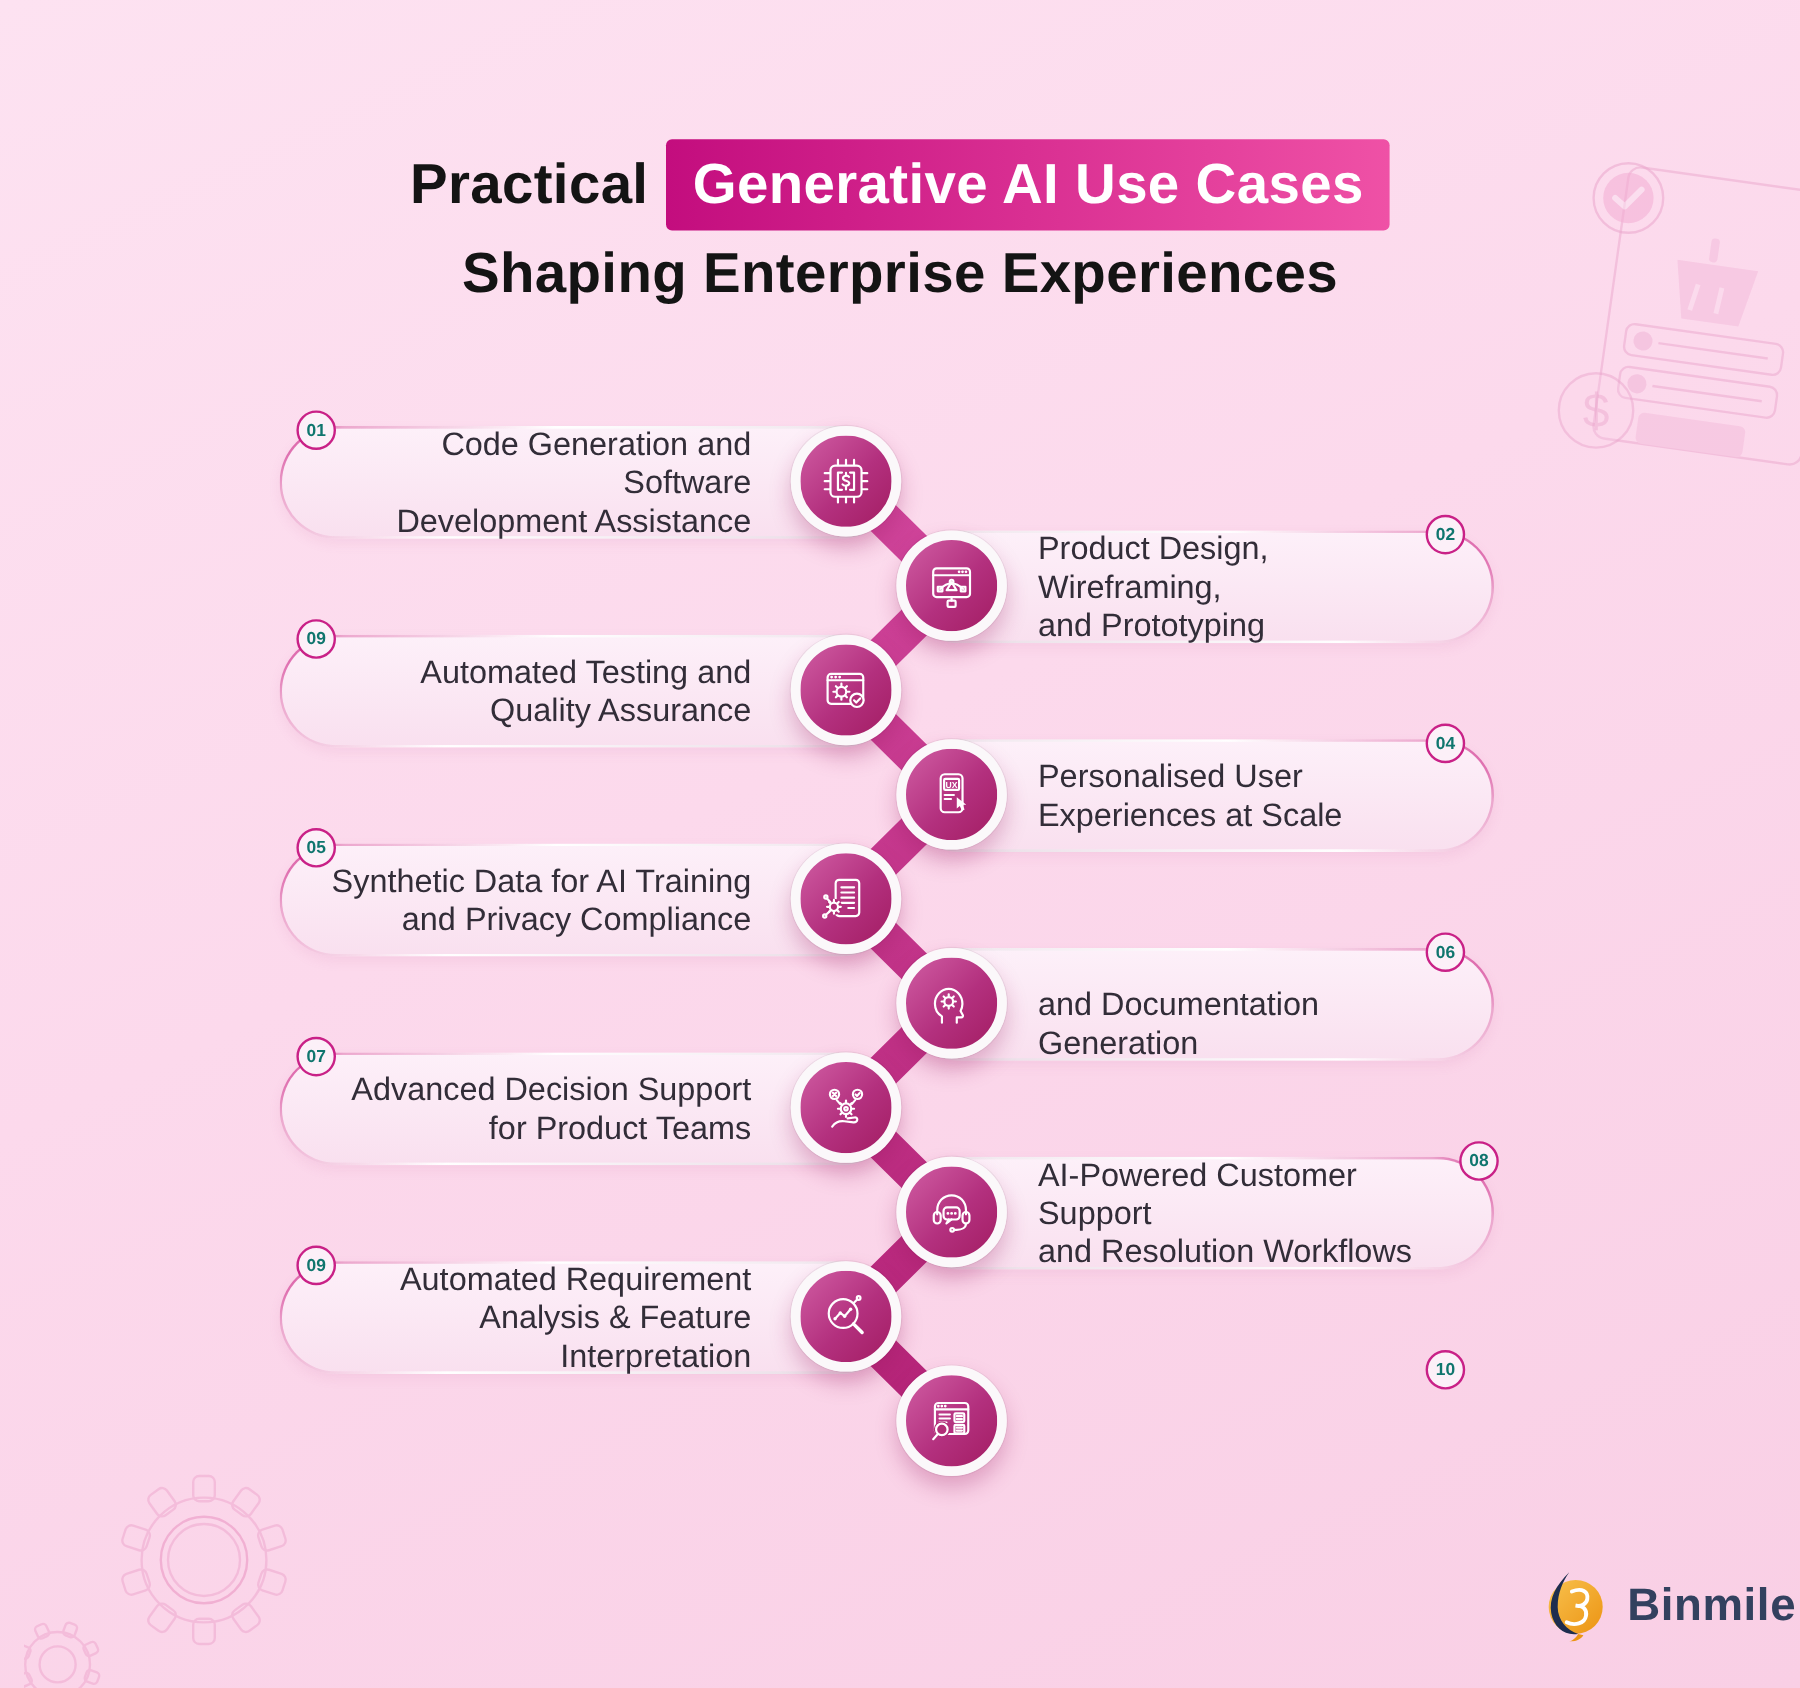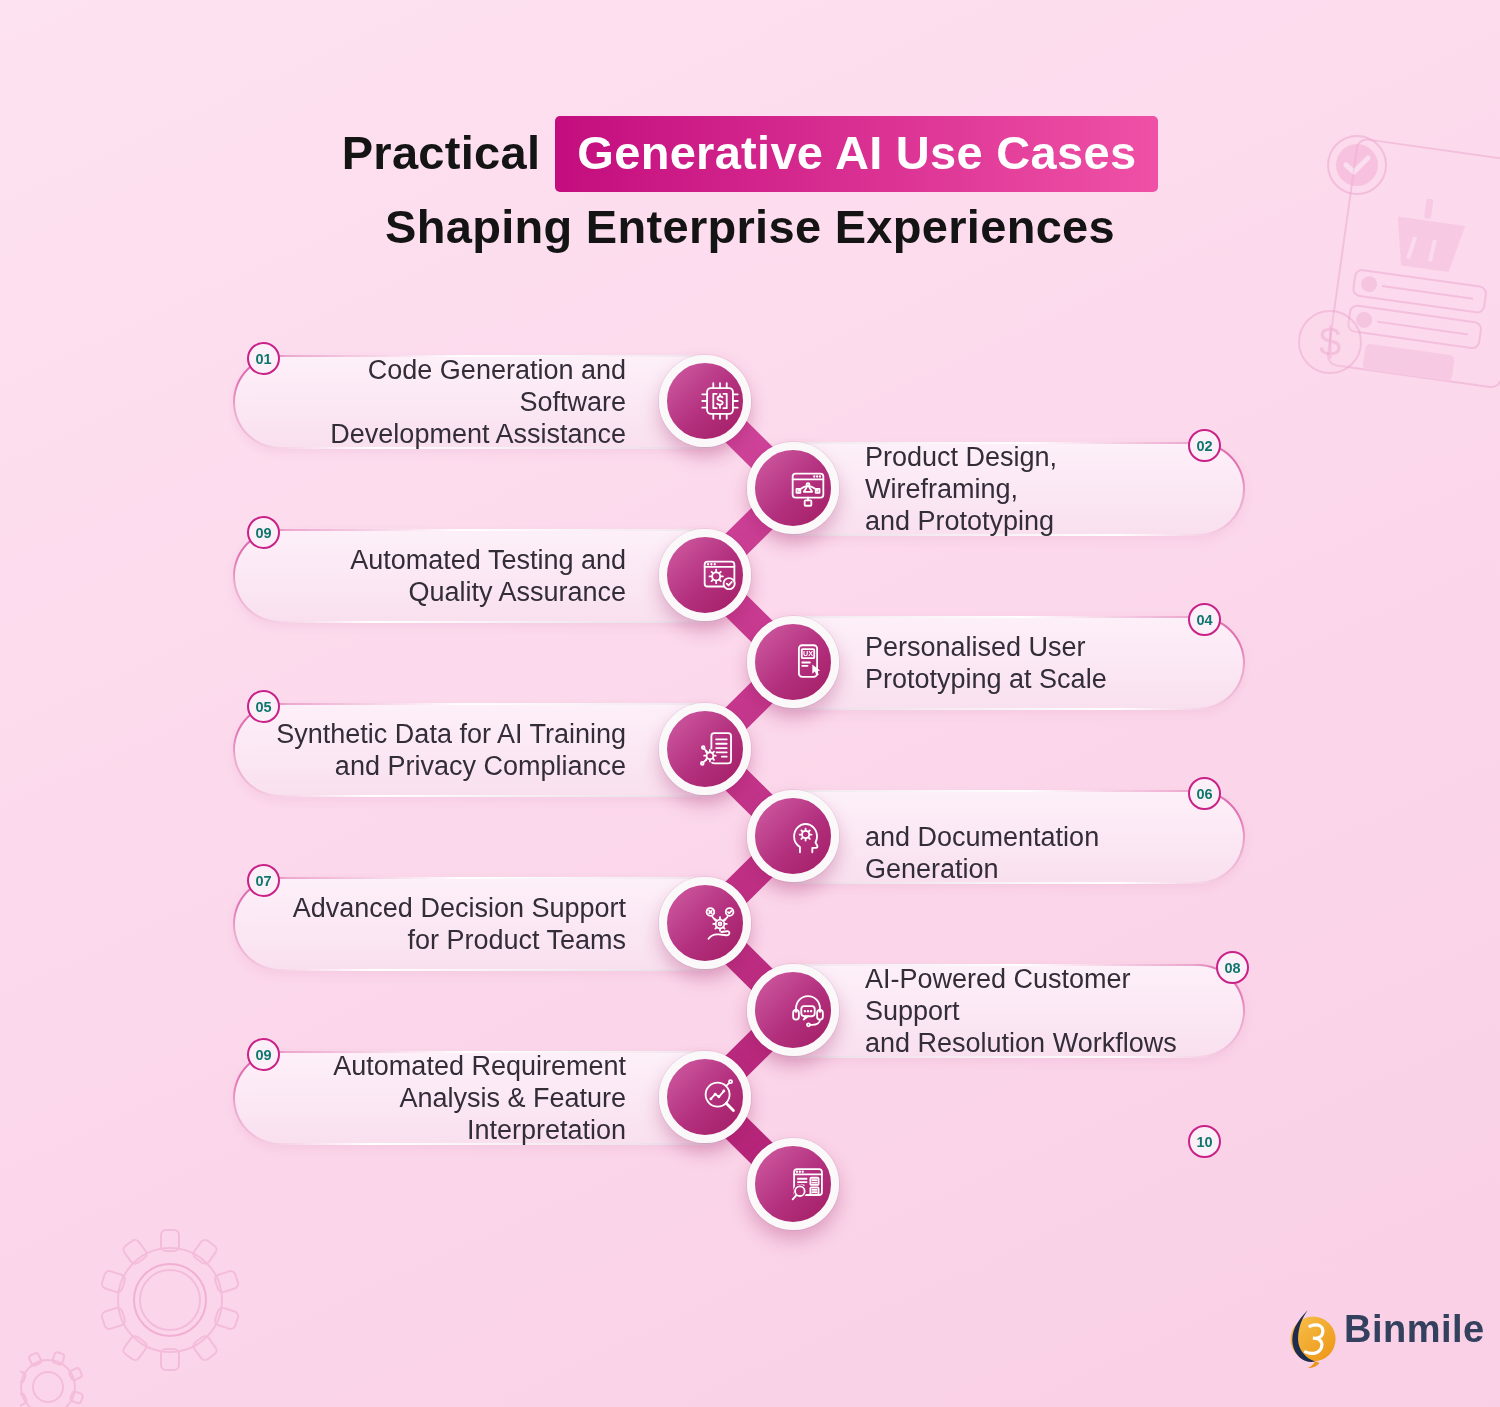--- a/index.html
+++ b/index.html
@@ -31,28 +31,28 @@
          font-size:27px; line-height:32px; color:#322d38; font-weight:500; }
   .pill.left  .txt { left:34px; right:120px; text-align:right; }
   .pill.right .txt { left:110px; right:30px; text-align:left; }
   
   .ribbon { position:absolute; left:0; top:0; z-index:2; pointer-events:none; }
   
   .node { position:absolute; width:92px; height:92px; border-radius:50%;
           border:8px solid #fbf8fa; z-index:3;
           background:linear-gradient(135deg,#d05da3 0%, #b3307e 55%, #a31d63 100%);
           box-shadow:0 10px 18px rgba(150,25,95,.28), 0 0 0 1px rgba(0,0,0,.05);
-          display:flex; align-items:center; justify-content:flex-end; }
+          display:flex; align-items:center; justify-content:center; }
   
   .badge { position:absolute; width:33px; height:33px; border-radius:50%;
            background:#fcf0f8; border:2.5px solid #c92187; color:#0f766e;
            font-size:14.5px; font-weight:700; z-index:4;
            display:flex; align-items:center; justify-content:center; }
   
-  .logo { position:absolute; left:1284px; top:1308px; display:flex; gap:4px; z-index:5; }
+  .logo { position:absolute; left:1284px; top:1308px; display:flex; align-items:center; gap:16px; z-index:5; }
   .logo-text { font-size:38px; font-weight:700; color:#33415f; letter-spacing:.5px; }
   
   .decor { position:absolute; pointer-events:none; z-index:0; }
 </style>
 </head>
 <body>
 
 <div class="canvas">
 
   <svg class="decor" style="left:1280px; top:110px;" width="220" height="290" viewBox="0 0 220 290">
@@ -187,21 +187,21 @@
       <path d="M20 18.5v2M20 30.5v2M13 25.5h2M25 25.5h2M15.2 20.7l1.4 1.4M23.4 28.9l1.4 1.4M15.2 30.3l1.4-1.4M23.4 22.1l1.4-1.4"></path>
       <circle cx="33.5" cy="33" r="5.8" fill="#b12e77"></circle>
       <path d="M31 33l1.9 1.9 3.4-3.6"></path>
     </svg>
   </div>
   <div class="badge" style="left:247px; top:516px">09</div>
 
   <div class="pill right" style="top:616px">
     <div class="txt">
       <span>Personalised User</span><br>
-      <span>Prototyping at Scale</span>
+      <span>Experiences at Scale</span>
     </div>
   </div>
   <div class="node" style="left:747px; top:616px">
     <svg width="46" height="46" viewBox="0 0 48 48" fill="none" stroke="#fff" stroke-width="1.9" stroke-linecap="round" stroke-linejoin="round">
       <rect x="14.5" y="6.5" width="19" height="33" rx="3.5"></rect>
       <rect x="17.5" y="10.5" width="13" height="9.5" rx="1"></rect>
       <text x="24" y="18" text-anchor="middle" font-size="7.5" font-weight="bold" fill="#fff" stroke="none" font-family="Liberation Sans, sans-serif">UX</text>
       <path d="M18 24.5h8M18 28h5.5"></path>
       <path d="M28.5 26.5v9.8l2.6-2.3 1.9 4.2 2.3-1-1.9-4.1h3.4z" fill="#fff" stroke="none"></path>
     </svg>

